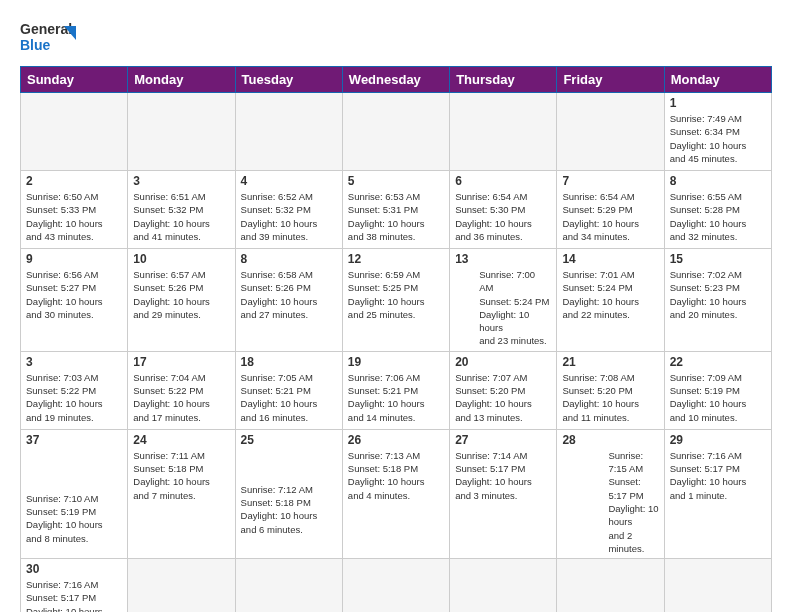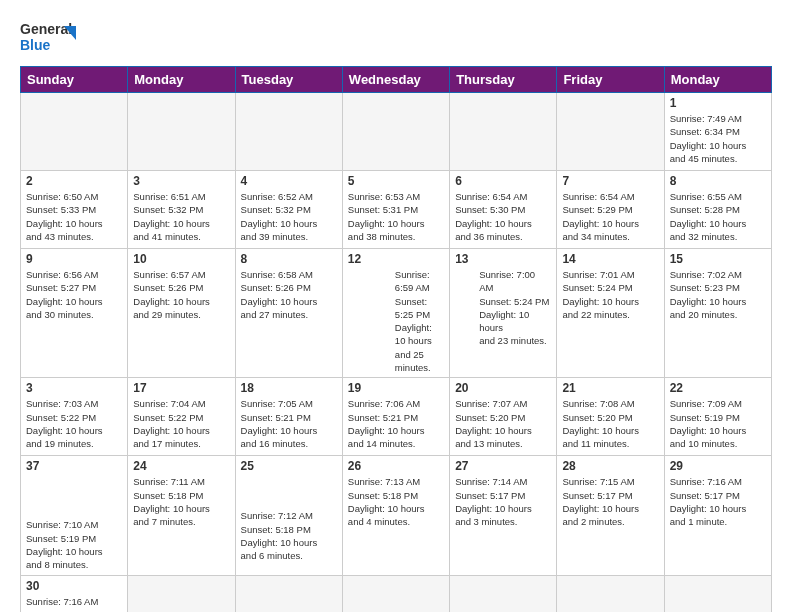--- a/index.html
+++ b/index.html
@@ -194,21 +194,21 @@
           </td>
           <td>
             <span class="day-num">8</span>
             <div class="day-info" style="white-space: pre-line;">Sunrise: 6:58 AM
 Sunset: 5:26 PM
 Daylight: 10 hours
 and 27 minutes.</div>
           </td>
           <td>
             <span class="day-num">12</span>
-            <div class="day-info" style="white-space: pre-line; margin-left: 47px;">Sunrise: 6:59 AM
+            <div class="day-info" style="white-space: pre-line;">Sunrise: 6:59 AM
 Sunset: 5:25 PM
 Daylight: 10 hours
 and 25 minutes.</div>
           </td>
           <td>
             <span class="day-num">13</span>
             <div class="day-info" style="white-space: pre-line; margin-left: 24px;">Sunrise: 7:00 AM
 Sunset: 5:24 PM
 Daylight: 10 hours
 and 23 minutes.</div>
@@ -310,21 +310,21 @@
           </td>
           <td>
             <span class="day-num">27</span>
             <div class="day-info" style="white-space: pre-line;">Sunrise: 7:14 AM
 Sunset: 5:17 PM
 Daylight: 10 hours
 and 3 minutes.</div>
           </td>
           <td>
             <span class="day-num">28</span>
-            <div class="day-info" style="white-space: pre-line;">Sunrise: 7:15 AM
+            <div class="day-info" style="white-space: pre-line; margin-left: 46px;">Sunrise: 7:15 AM
 Sunset: 5:17 PM
 Daylight: 10 hours
 and 2 minutes.</div>
           </td>
           <td>
             <span class="day-num">29</span>
             <div class="day-info" style="white-space: pre-line;">Sunrise: 7:16 AM
 Sunset: 5:17 PM
 Daylight: 10 hours
 and 1 minute.</div>

